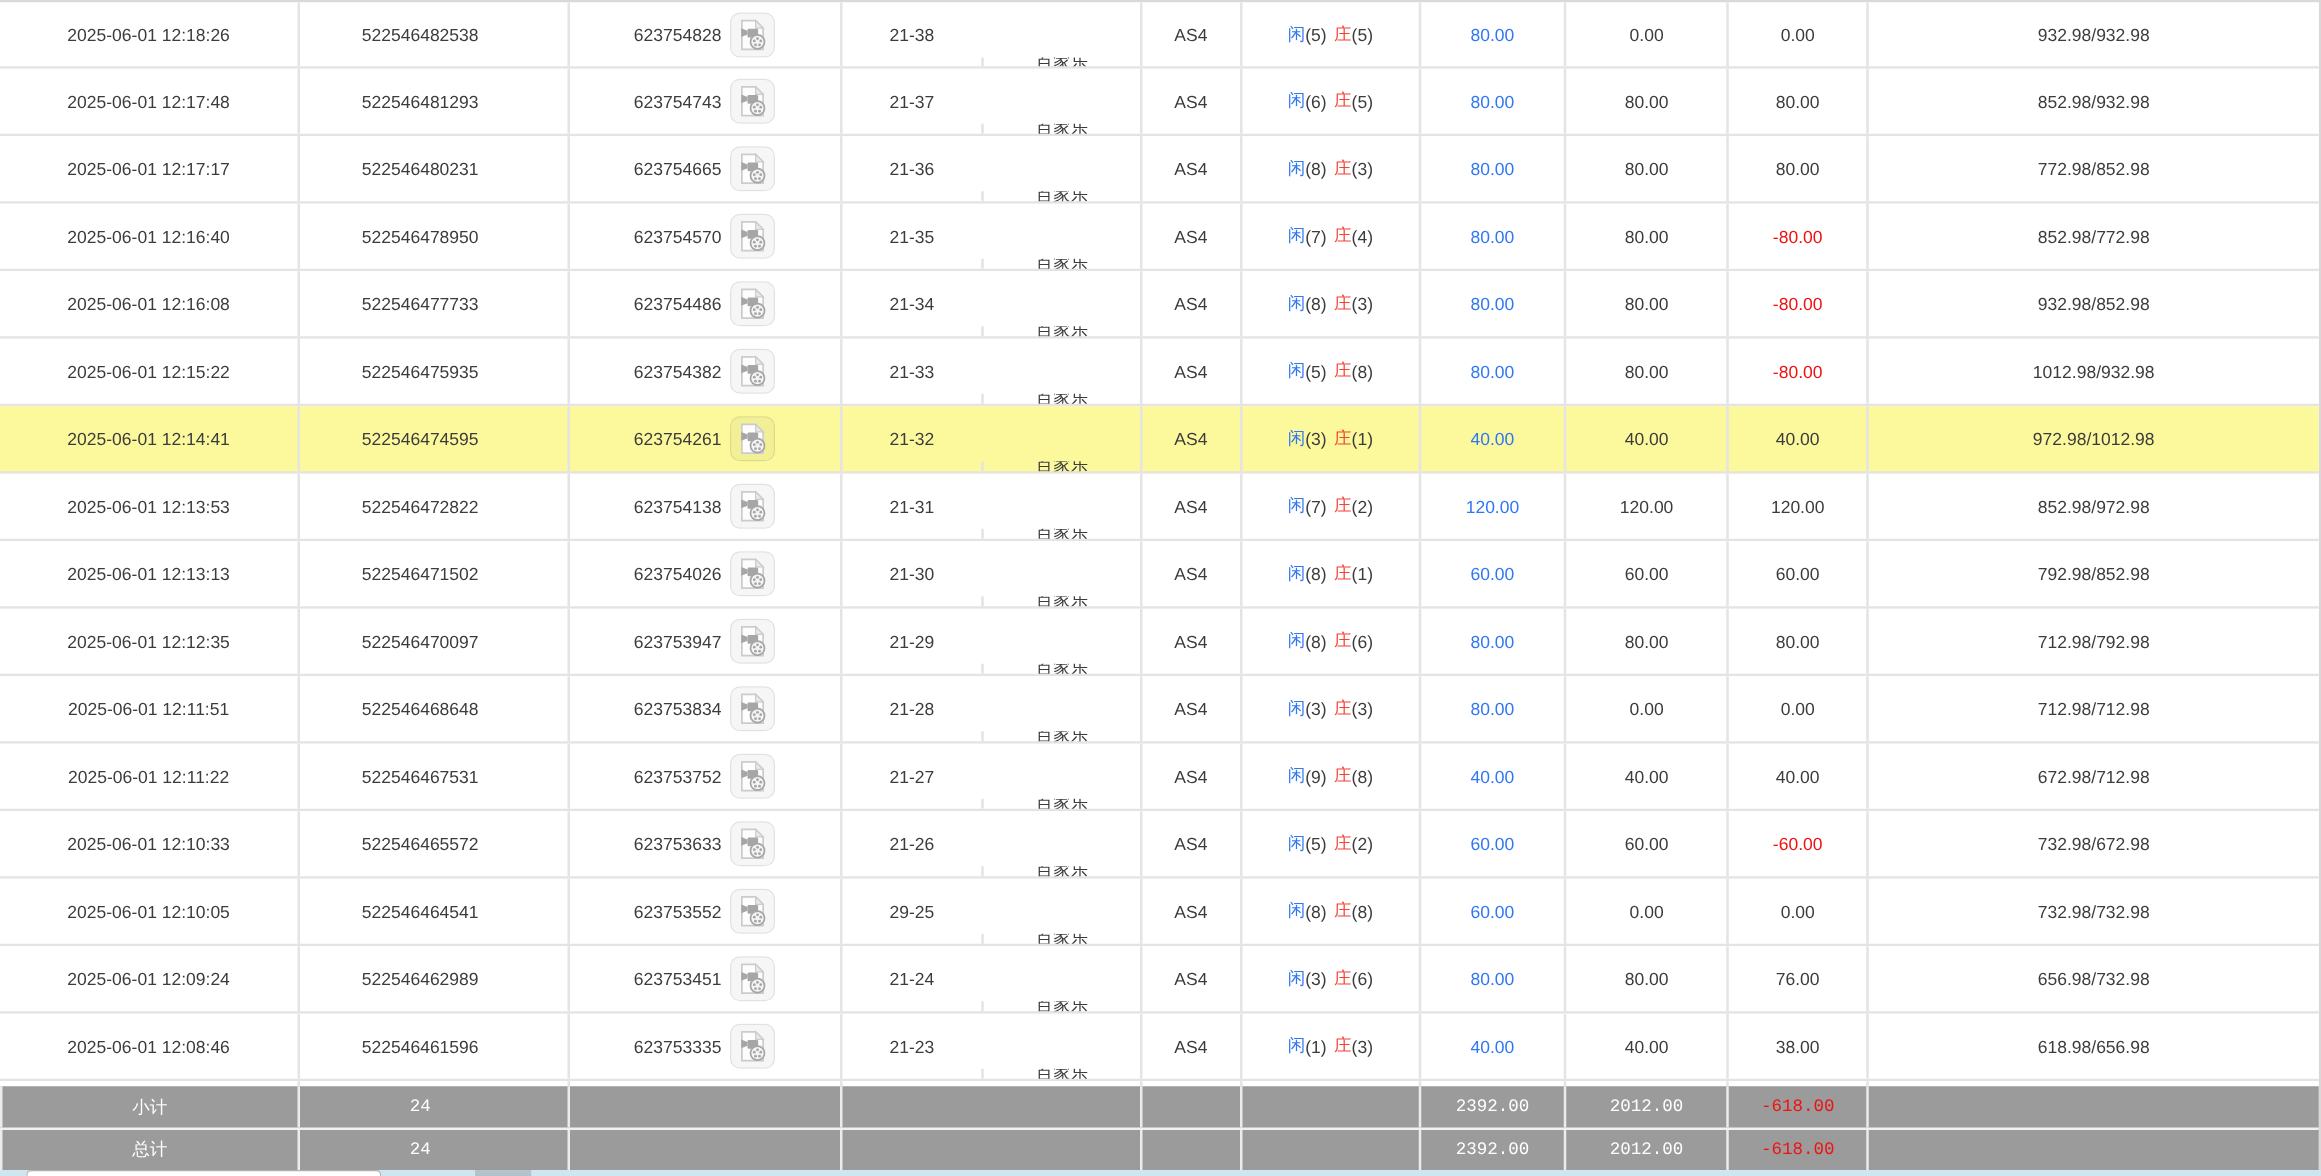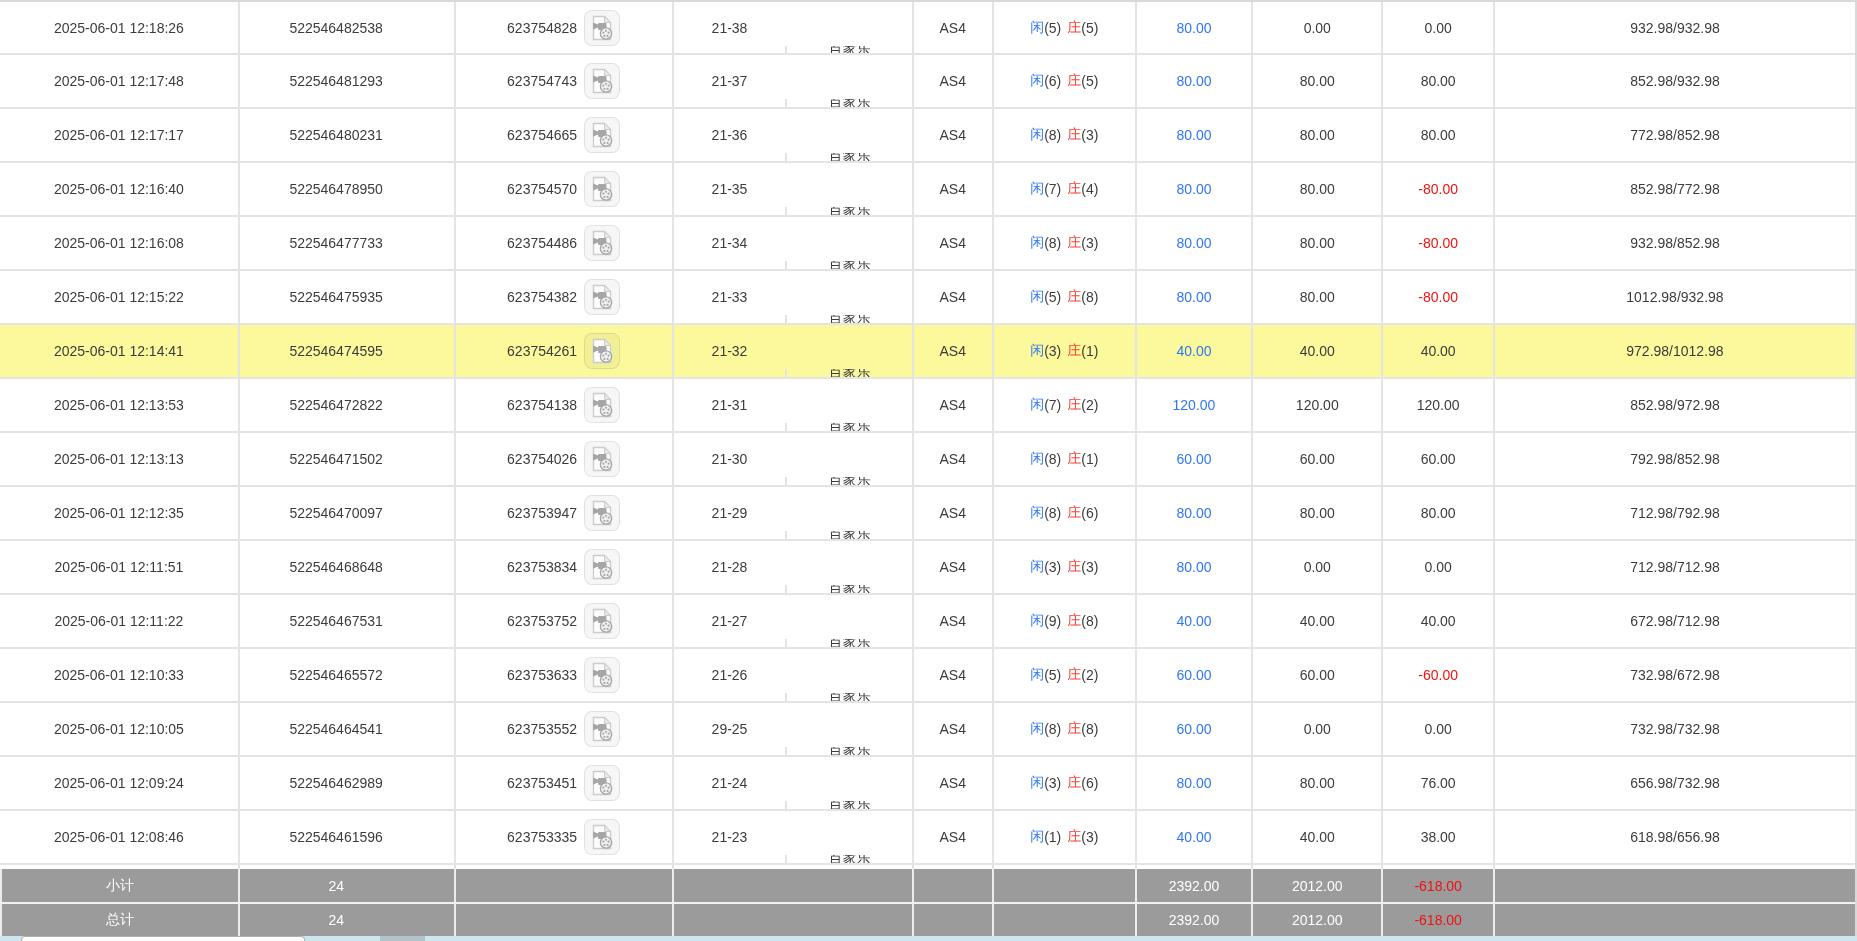--- a/index.html
+++ b/index.html
@@ -23,21 +23,21 @@
     width:1855px;border-top:2px solid #d9d9d9;border-right:2px solid #d9d9d9;
     box-sizing:content-box;
   }
   .row{
     display:flex;height:54px;box-sizing:border-box;
     border-bottom:2px solid var(--grid);background:#fff;
   }
   .row.first{height:53px;}
   .row.hl{background:var(--hl);}
   .row.spacer{height:4px;border-bottom:none;}
-  .row.summary{background:var(--summary-bg);color:#ffffff;border-bottom:2px solid #f1f1f1;height:35px;}
+  .row.summary{background:var(--summary-bg);color:#ffffff;border-bottom:2px solid #f1f1f1;height:35px;font-family:Liberation Mono, monospace;}
   .row.summary.last{height:32px;border-bottom:none;}
   .cell{
     box-sizing:border-box;display:flex;align-items:center;justify-content:center;
     border-left:2px solid var(--grid);overflow:hidden;white-space:nowrap;
   }
   .row.summary .cell{border-left:2px solid var(--grid-summary);}
   .cell:first-child{border-left:none;}
   .c1{width:243px;} .c2{width:199px;text-align:center;} .c3{width:223px;} .c4{width:116px;}
   .c5{width:129px;margin-top:44px;} .c6{width:82px;} .c7{width:146px;} .c8{width:119px;}
   .c9{width:133px;} .c10{width:114px;} .c11{width:370px;}

